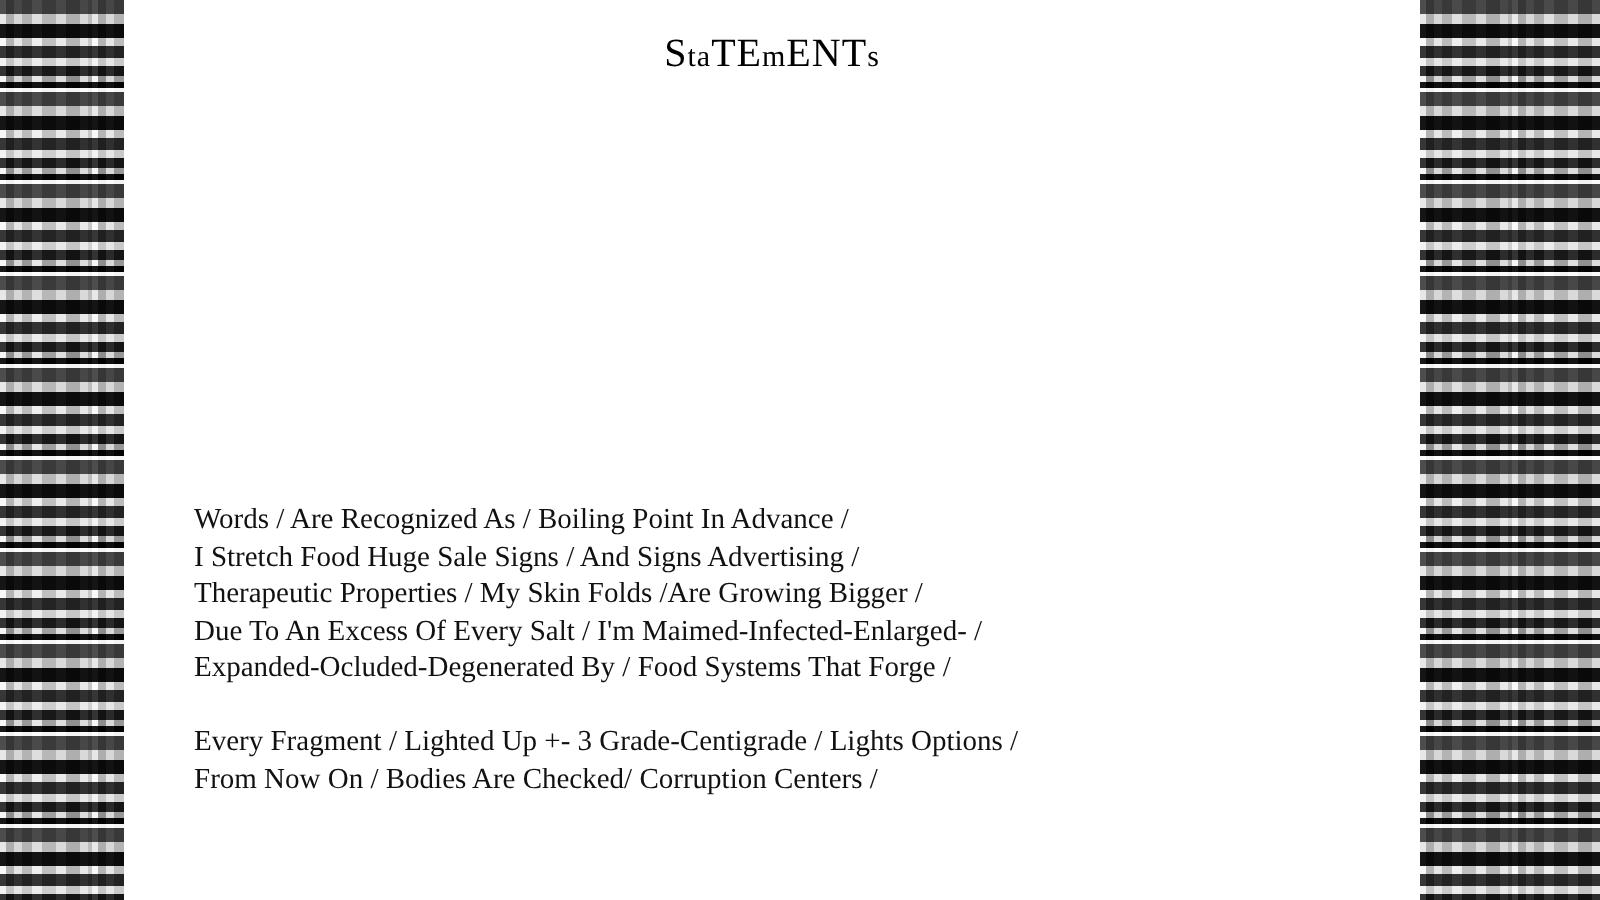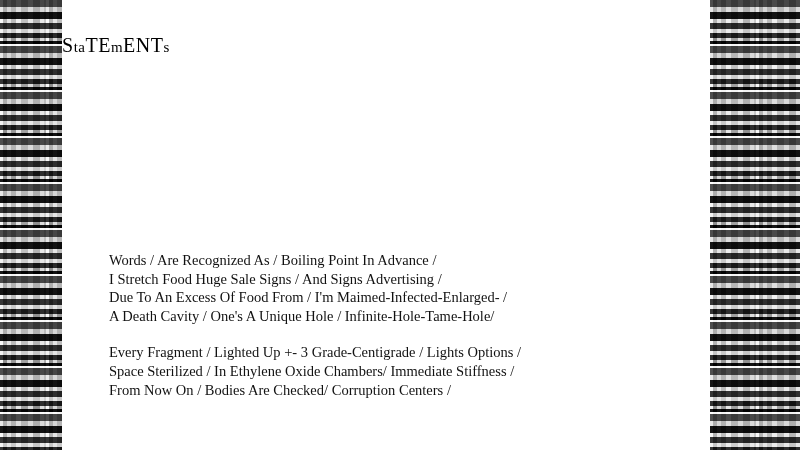--- a/index.html
+++ b/index.html
@@ -61,22 +61,23 @@
     top: 8px;
     width: 648px;
     height: 442px;
     background: #ffffff;
   }
 
   
   .title {
     position: absolute;
     left: 62px;
-    top: 34px;
+    top: 16px;
     width: 648px;
+    text-align: center;
     font-family: "Liberation Serif", serif;
     color: #000000;
     letter-spacing: 0.5px;
   }
   .title .ch {
     display: inline;
   }
   .title .big { font-size: 20px; }
   .title .small { font-size: 15px; }
 
@@ -84,44 +85,44 @@
   .body-text {
     position: absolute;
     left: 97px;
     top: 251px;
     width: 520px;
     font-family: "Liberation Serif", serif;
     font-size: 14.5px;
     line-height: 18.6px;
     color: #111111;
   }
-  .stanza { margin: 0 0 18px 12px; }
+  .stanza { margin: 0 0 18px 0; }
   .stanza:last-child { margin-bottom: 0; }
   .line { white-space: pre; }
 </style>
 </head>
 <body>
 
 <div id="page">
 
   <div class="page-field"></div>
 
   <div class="border-strip border-left"></div>
   <div class="border-strip border-right"></div>
   <div class="border-strip border-top-left"></div>
 
   <div class="title" id="title"><span class="ch big">S</span><span class="ch small">t</span><span class="ch small">a</span><span class="ch big">T</span><span class="ch big">E</span><span class="ch small">m</span><span class="ch big">E</span><span class="ch big">N</span><span class="ch big">T</span><span class="ch small">s</span></div>
 
   <div class="body-text" id="body">
       <div class="stanza">
         <div class="line">Words / Are Recognized As / Boiling Point In Advance /</div>
         <div class="line">I Stretch Food Huge Sale Signs / And Signs Advertising /</div>
-        <div class="line">Due To An Excess Of Food From / I'm Maimed-Infected-Enlarged- /</div>
-        <div class="line">A Death Cavity / One's A Unique Hole / Infinite-Hole-Tame-Hole/</div>
+        <div class="line">Therapeutic Properties / My Skin Folds /Are Growing Bigger /</div>
+        <div class="line">Due To An Excess Of Every Salt / I'm Maimed-Infected-Enlarged- /</div>
+        <div class="line">Expanded-Ocluded-Degenerated By / Food Systems That Forge /</div>
       </div>
       <div class="stanza">
         <div class="line">Every Fragment / Lighted Up +- 3 Grade-Centigrade / Lights Options /</div>
-        <div class="line">Space Sterilized / In Ethylene Oxide Chambers/ Immediate Stiffness /</div>
         <div class="line">From Now On / Bodies Are Checked/ Corruption Centers /</div>
       </div>
     </div>
 
 </div>
 
 </body></html>

